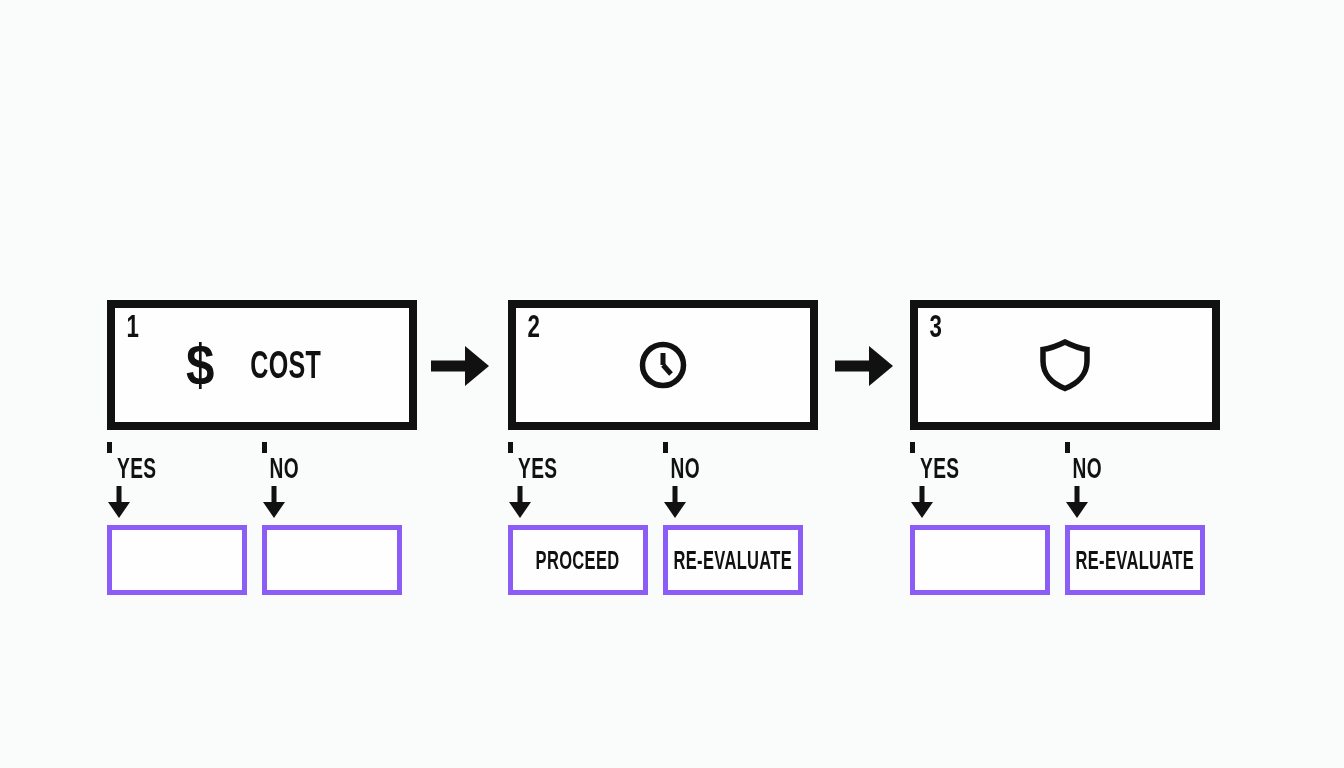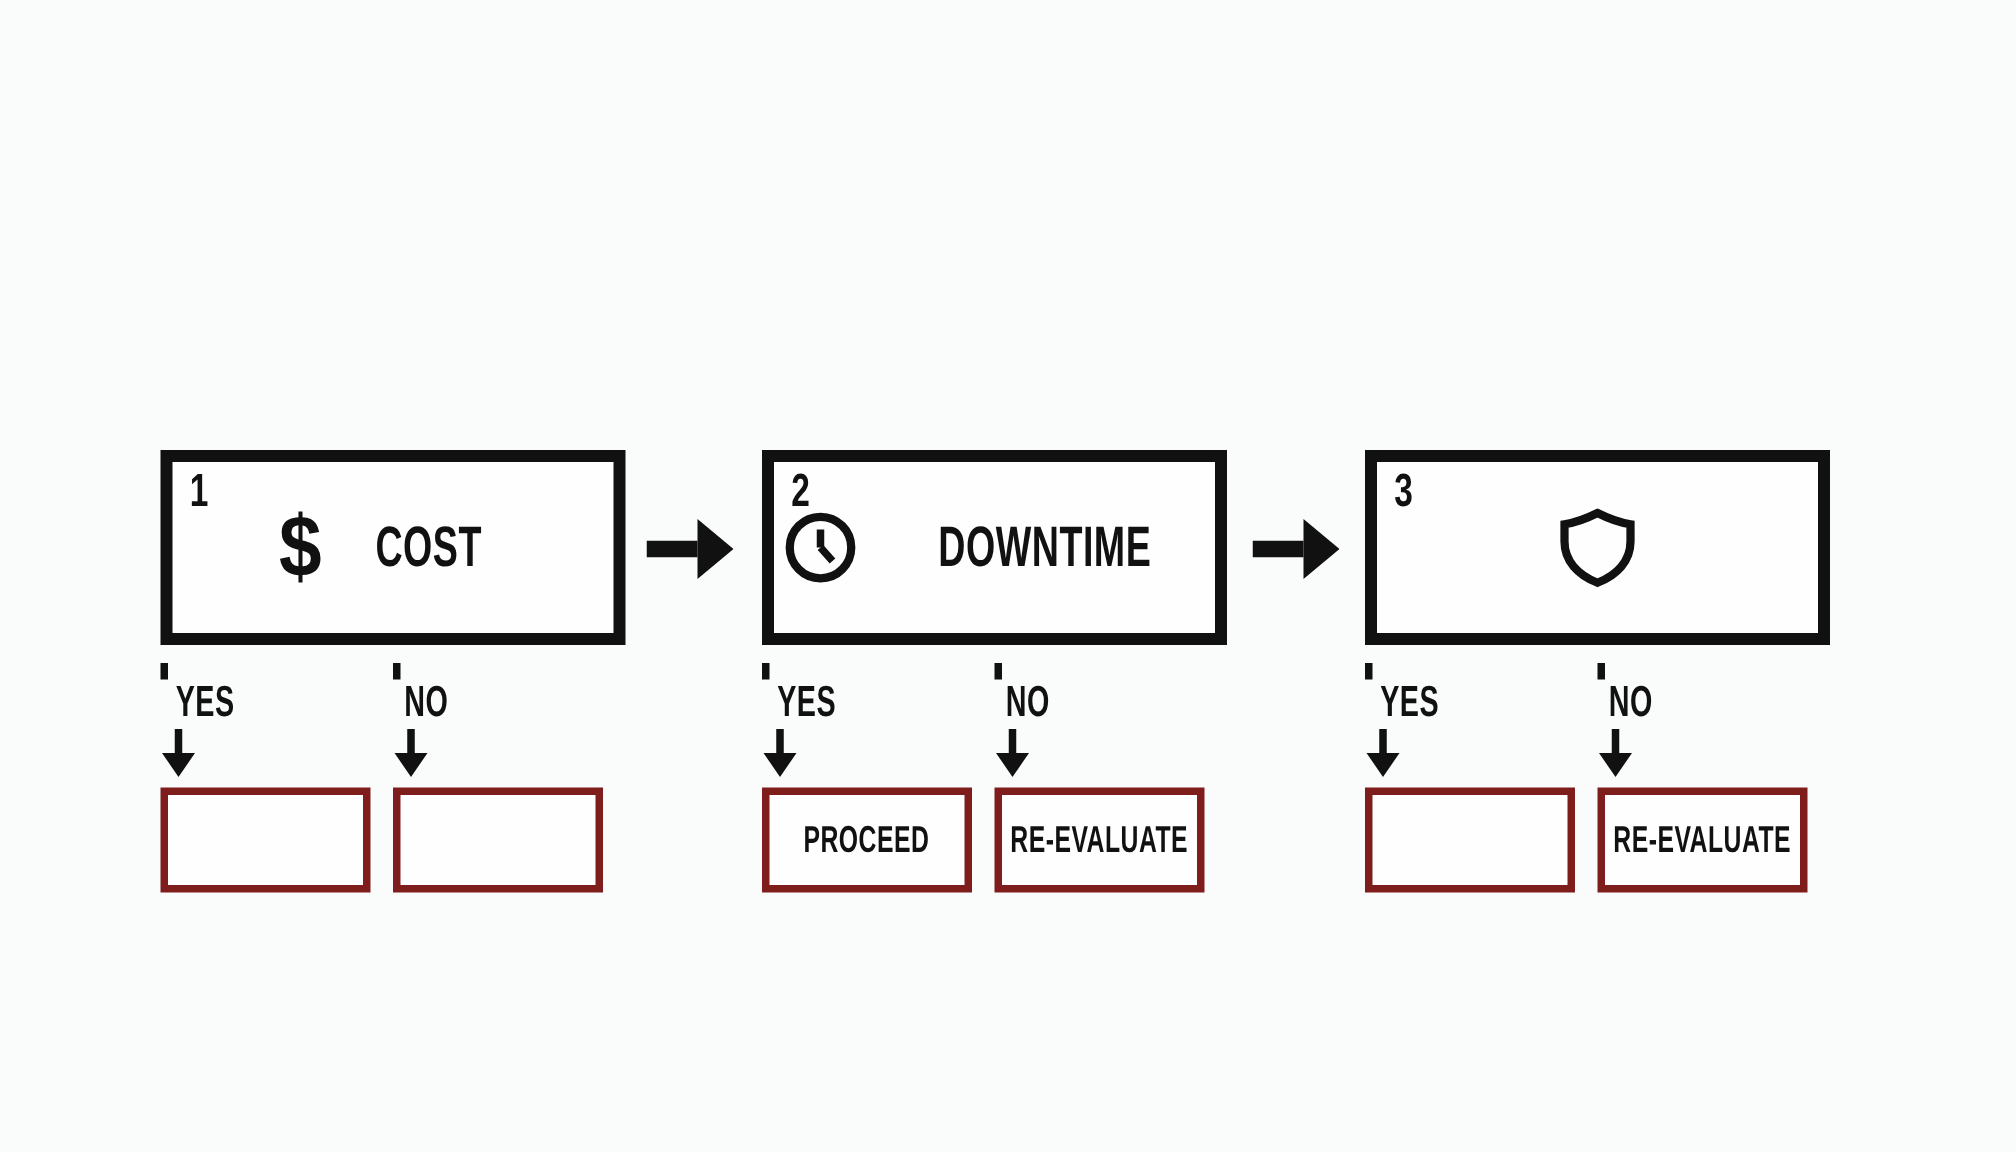--- a/index.html
+++ b/index.html
@@ -53,21 +53,21 @@
   .icon svg { display:block; }
 
   .branches { display:flex; }
   .branch { width:50%; display:flex; flex-direction:column; }
   .tick { width:5px; height:11px; background:#111111; margin-top:12px; }
   .branch-label { font-size:29px; line-height:26px; margin-top:2px; }
   .down-arrow { margin-top:5px; height:32px; }
   .outcome-box {
     box-sizing:border-box;
     width:140px; height:70px;
-    border:5px solid #7f1d1d;
+    border:5px solid #8b5cf6;
     background:#fefefe;
     margin-top:7px;
     display:flex; align-items:center; justify-content:center;
     font-size:25px; line-height:1;
   }
 
   .connector { position:absolute; top:346px; width:58px; height:40px; }
   .connector.c1 { left:431px; }
   .connector.c2 { left:835px; }
 </style>
@@ -119,21 +119,20 @@
   <div class="stage s2">
     <div class="main-box">
       <div class="stage-number"><span class="cond">2</span></div>
       <span class="icon">
         <svg width="52" height="52" viewBox="-26 -26 52 52">
             <circle cx="0" cy="0" r="20.5" fill="none" stroke="#111" stroke-width="5.5"></circle>
             <line x1="0" y1="0" x2="0" y2="-12" stroke="#111" stroke-width="5"></line>
             <line x1="0" y1="0" x2="8" y2="9" stroke="#111" stroke-width="5"></line>
           </svg>
       </span>
-      <span class="main-label"><span class="cond">DOWNTIME</span></span>
     </div>
     <div class="branches">
       <div class="branch">
         <div class="tick"></div>
         <div class="branch-label"><span class="cond">YES</span></div>
         <svg class="down-arrow" width="24" height="32" viewBox="0 0 24 32">
             <rect x="9.5" y="0" width="5" height="18" fill="#111"></rect>
             <polygon points="1,16 23,16 12,32" fill="#111"></polygon>
           </svg>
         <div class="outcome-box">

